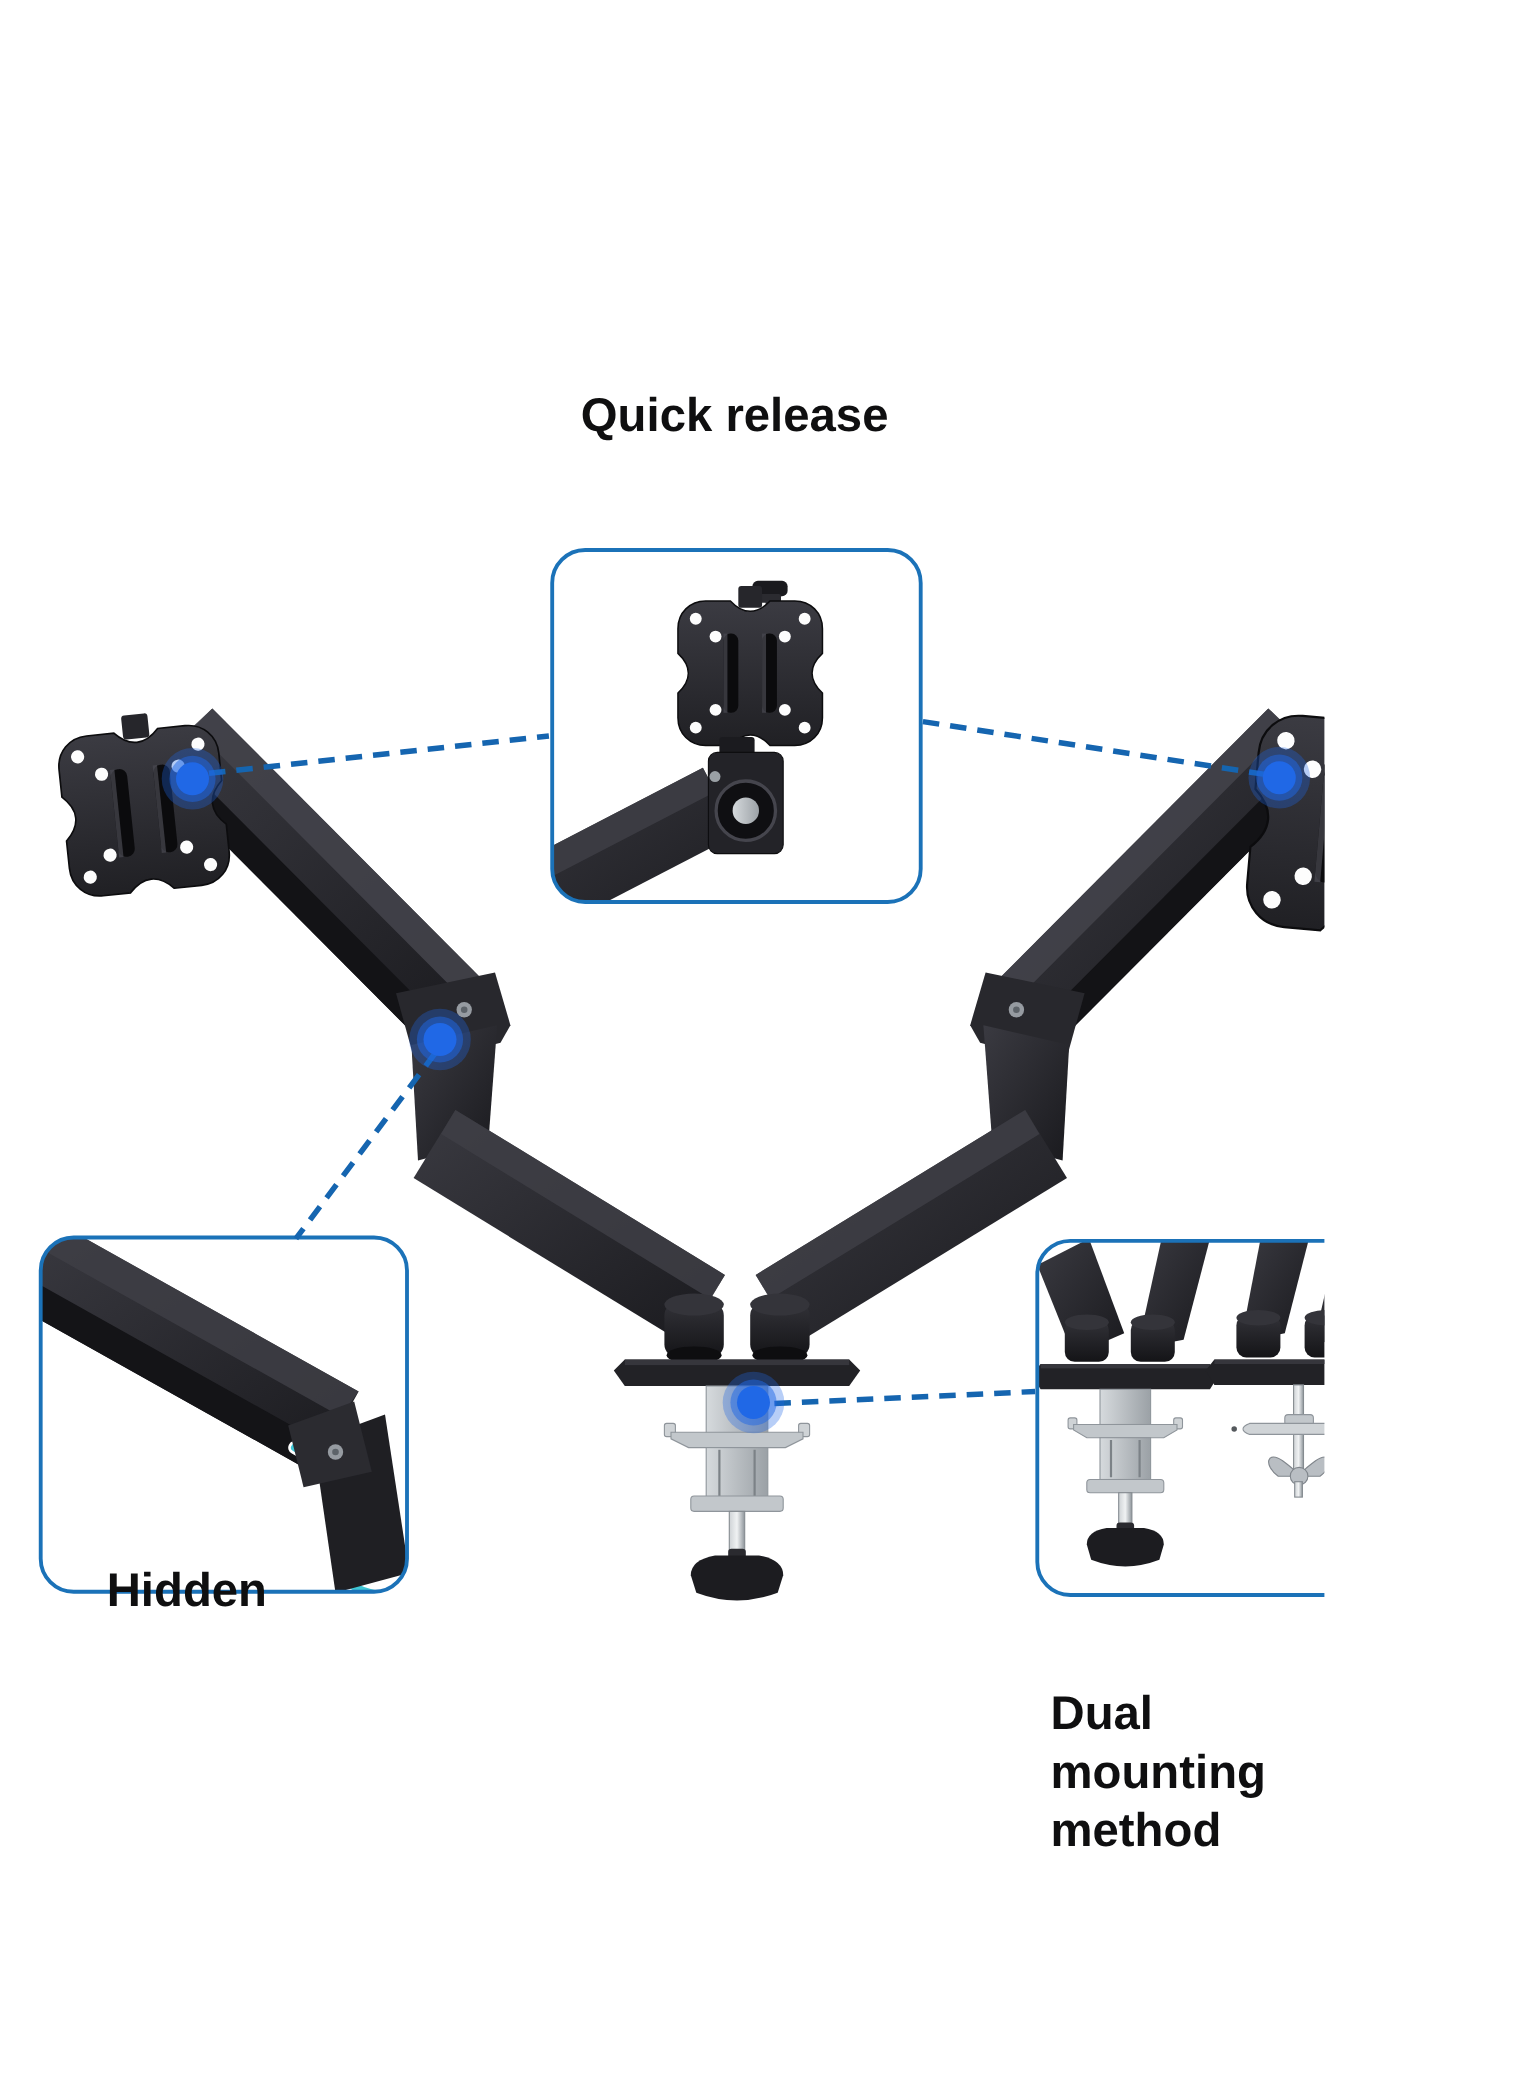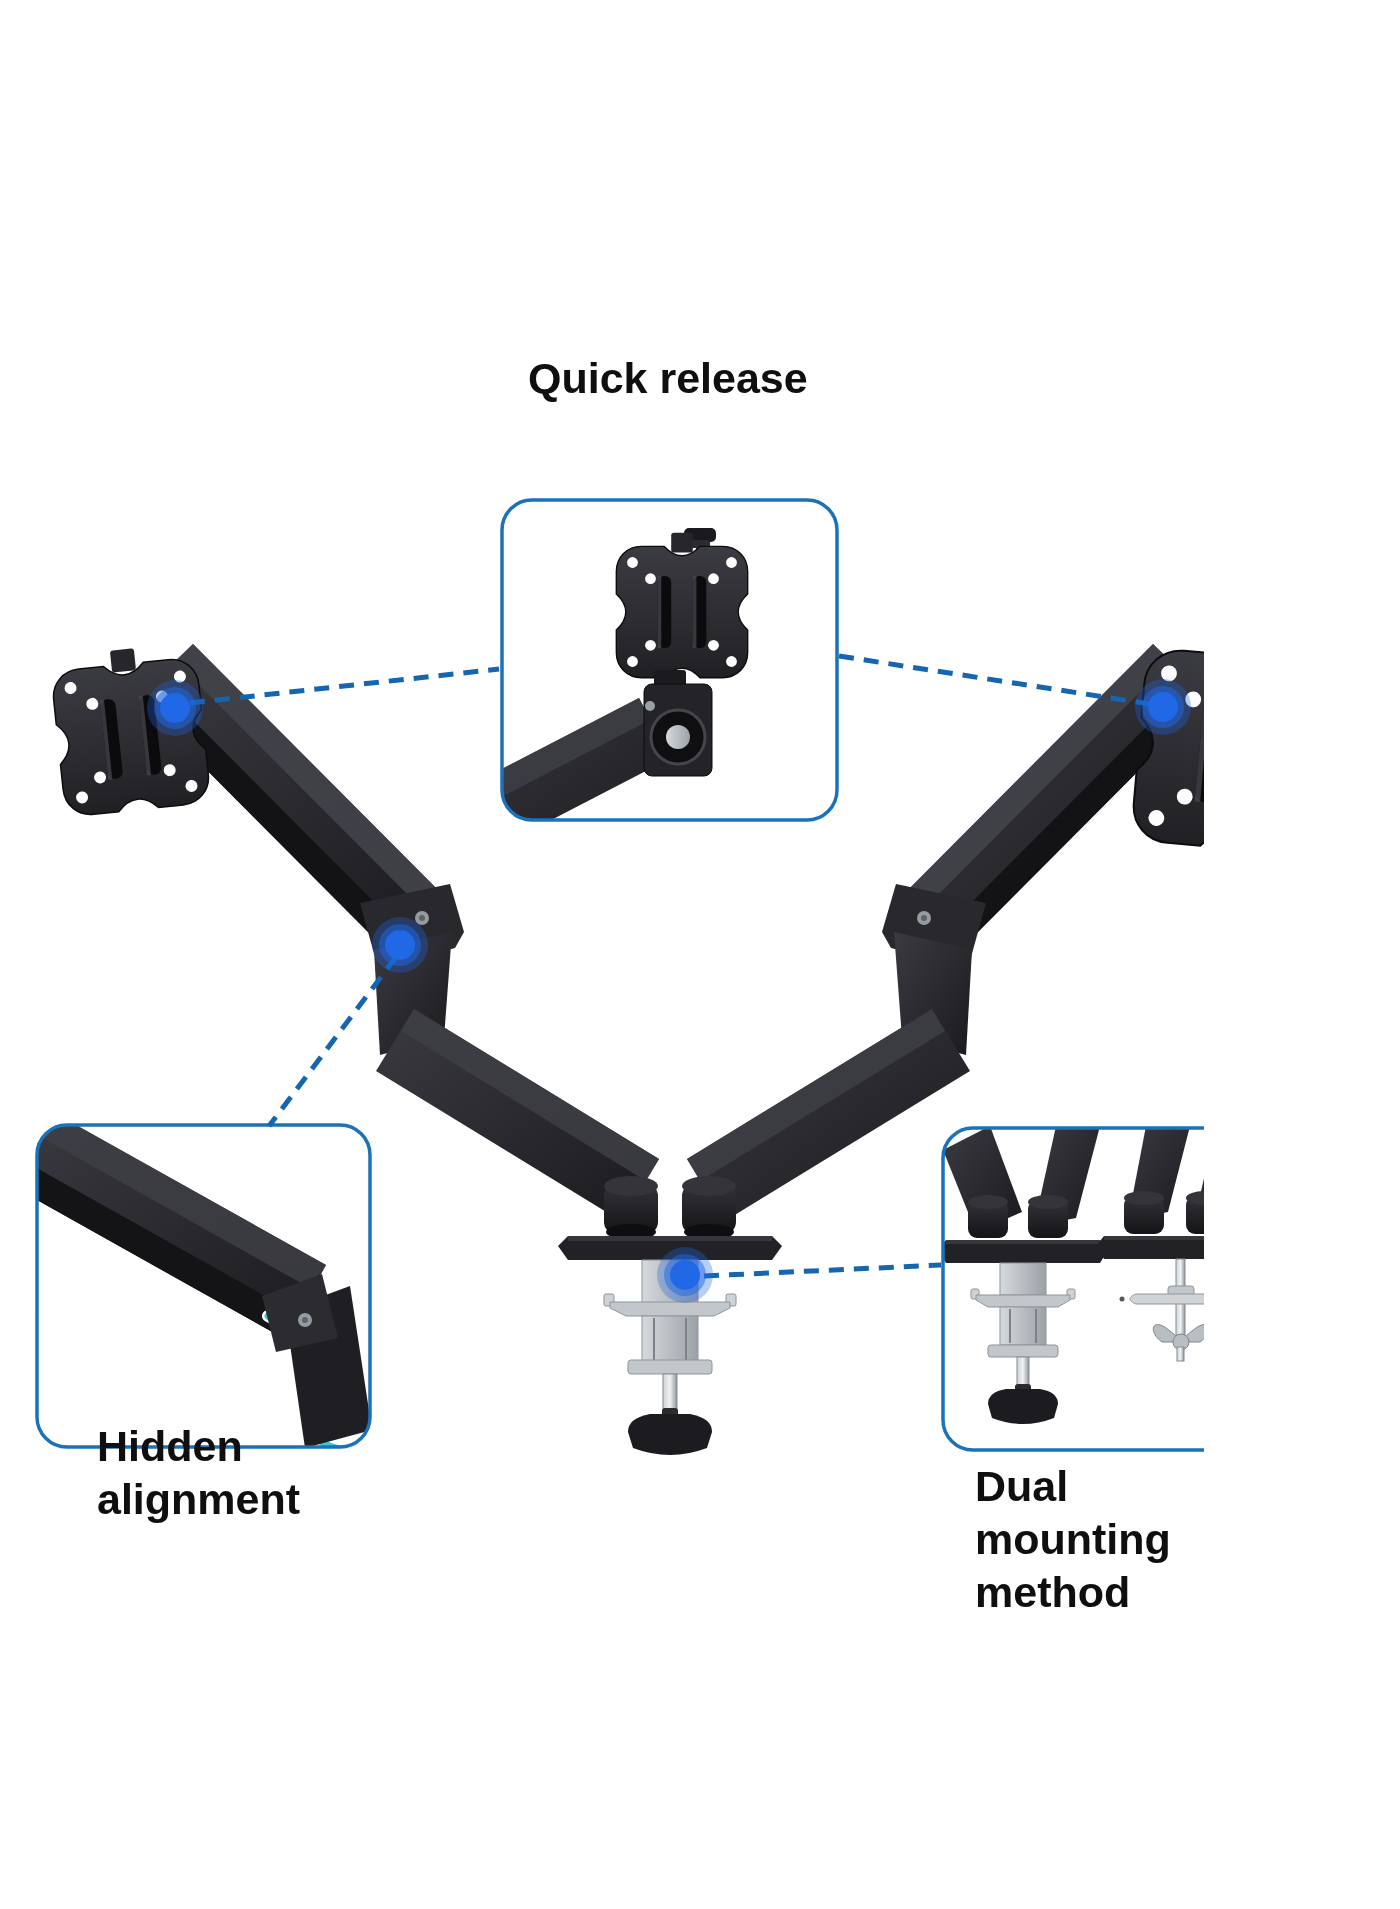--- a/index.html
+++ b/index.html
@@ -8,21 +8,21 @@
   }
   html,body{margin:0;padding:0;background:#fff;}
   .canvas{position:relative;width:1204px;height:1909px;background:var(--background,#fff);
     font-family:"Liberation Sans",sans-serif;overflow:hidden;}
   .layer{position:absolute;left:0;top:0;}
   .callout-label{position:absolute;font-weight:700;font-size:43px;line-height:53px;
     color:var(--text-black,#0f0f10);}
   .callout-label span{display:block;}
   #label-quick{left:528px;top:352px;}
   #label-hidden{left:97px;top:1420px;}
-  #label-dual{left:955px;top:1460px;margin-left:20px;}
+  #label-dual{left:955px;top:1532px;}
   .inset-bg{fill:#ffffff;}
   .inset-border{fill:none;stroke:var(--accent-blue,#1b72b8);stroke-width:3.5px;}
   .dash{fill:none;stroke:var(--dashed-blue,#1565b0);stroke-width:5;stroke-dasharray:15 10;}
   .cable{fill:none;stroke:var(--cable-cyan,#3fc6d4);stroke-width:7;stroke-linecap:round;}
   .cable-casing{fill:none;stroke:#ffffff;stroke-width:12;stroke-linecap:round;}
   .dot-halo{fill:var(--dot-blue,#2068e6);opacity:.32;}
   .dot-mid{fill:var(--dot-blue,#2068e6);opacity:.5;}
   .dot-core{fill:var(--dot-blue,#2068e6);}
 </style>
 </head>
@@ -247,20 +247,19 @@
     <use href="#calloutDot" transform="translate(400,945)"></use>
     <use href="#calloutDot" transform="translate(685,1275)"></use>
   </g>
 </svg>
 
 <div id="label-quick" class="callout-label">
   <span>Quick release</span>
 </div>
 <div id="label-hidden" class="callout-label">
   <span>Hidden</span>
-  <span>alignment</span>
 </div>
 <div id="label-dual" class="callout-label">
   <span>Dual mounting</span>
   <span>method</span>
 </div>
 
 </div>
 
 </body></html>

